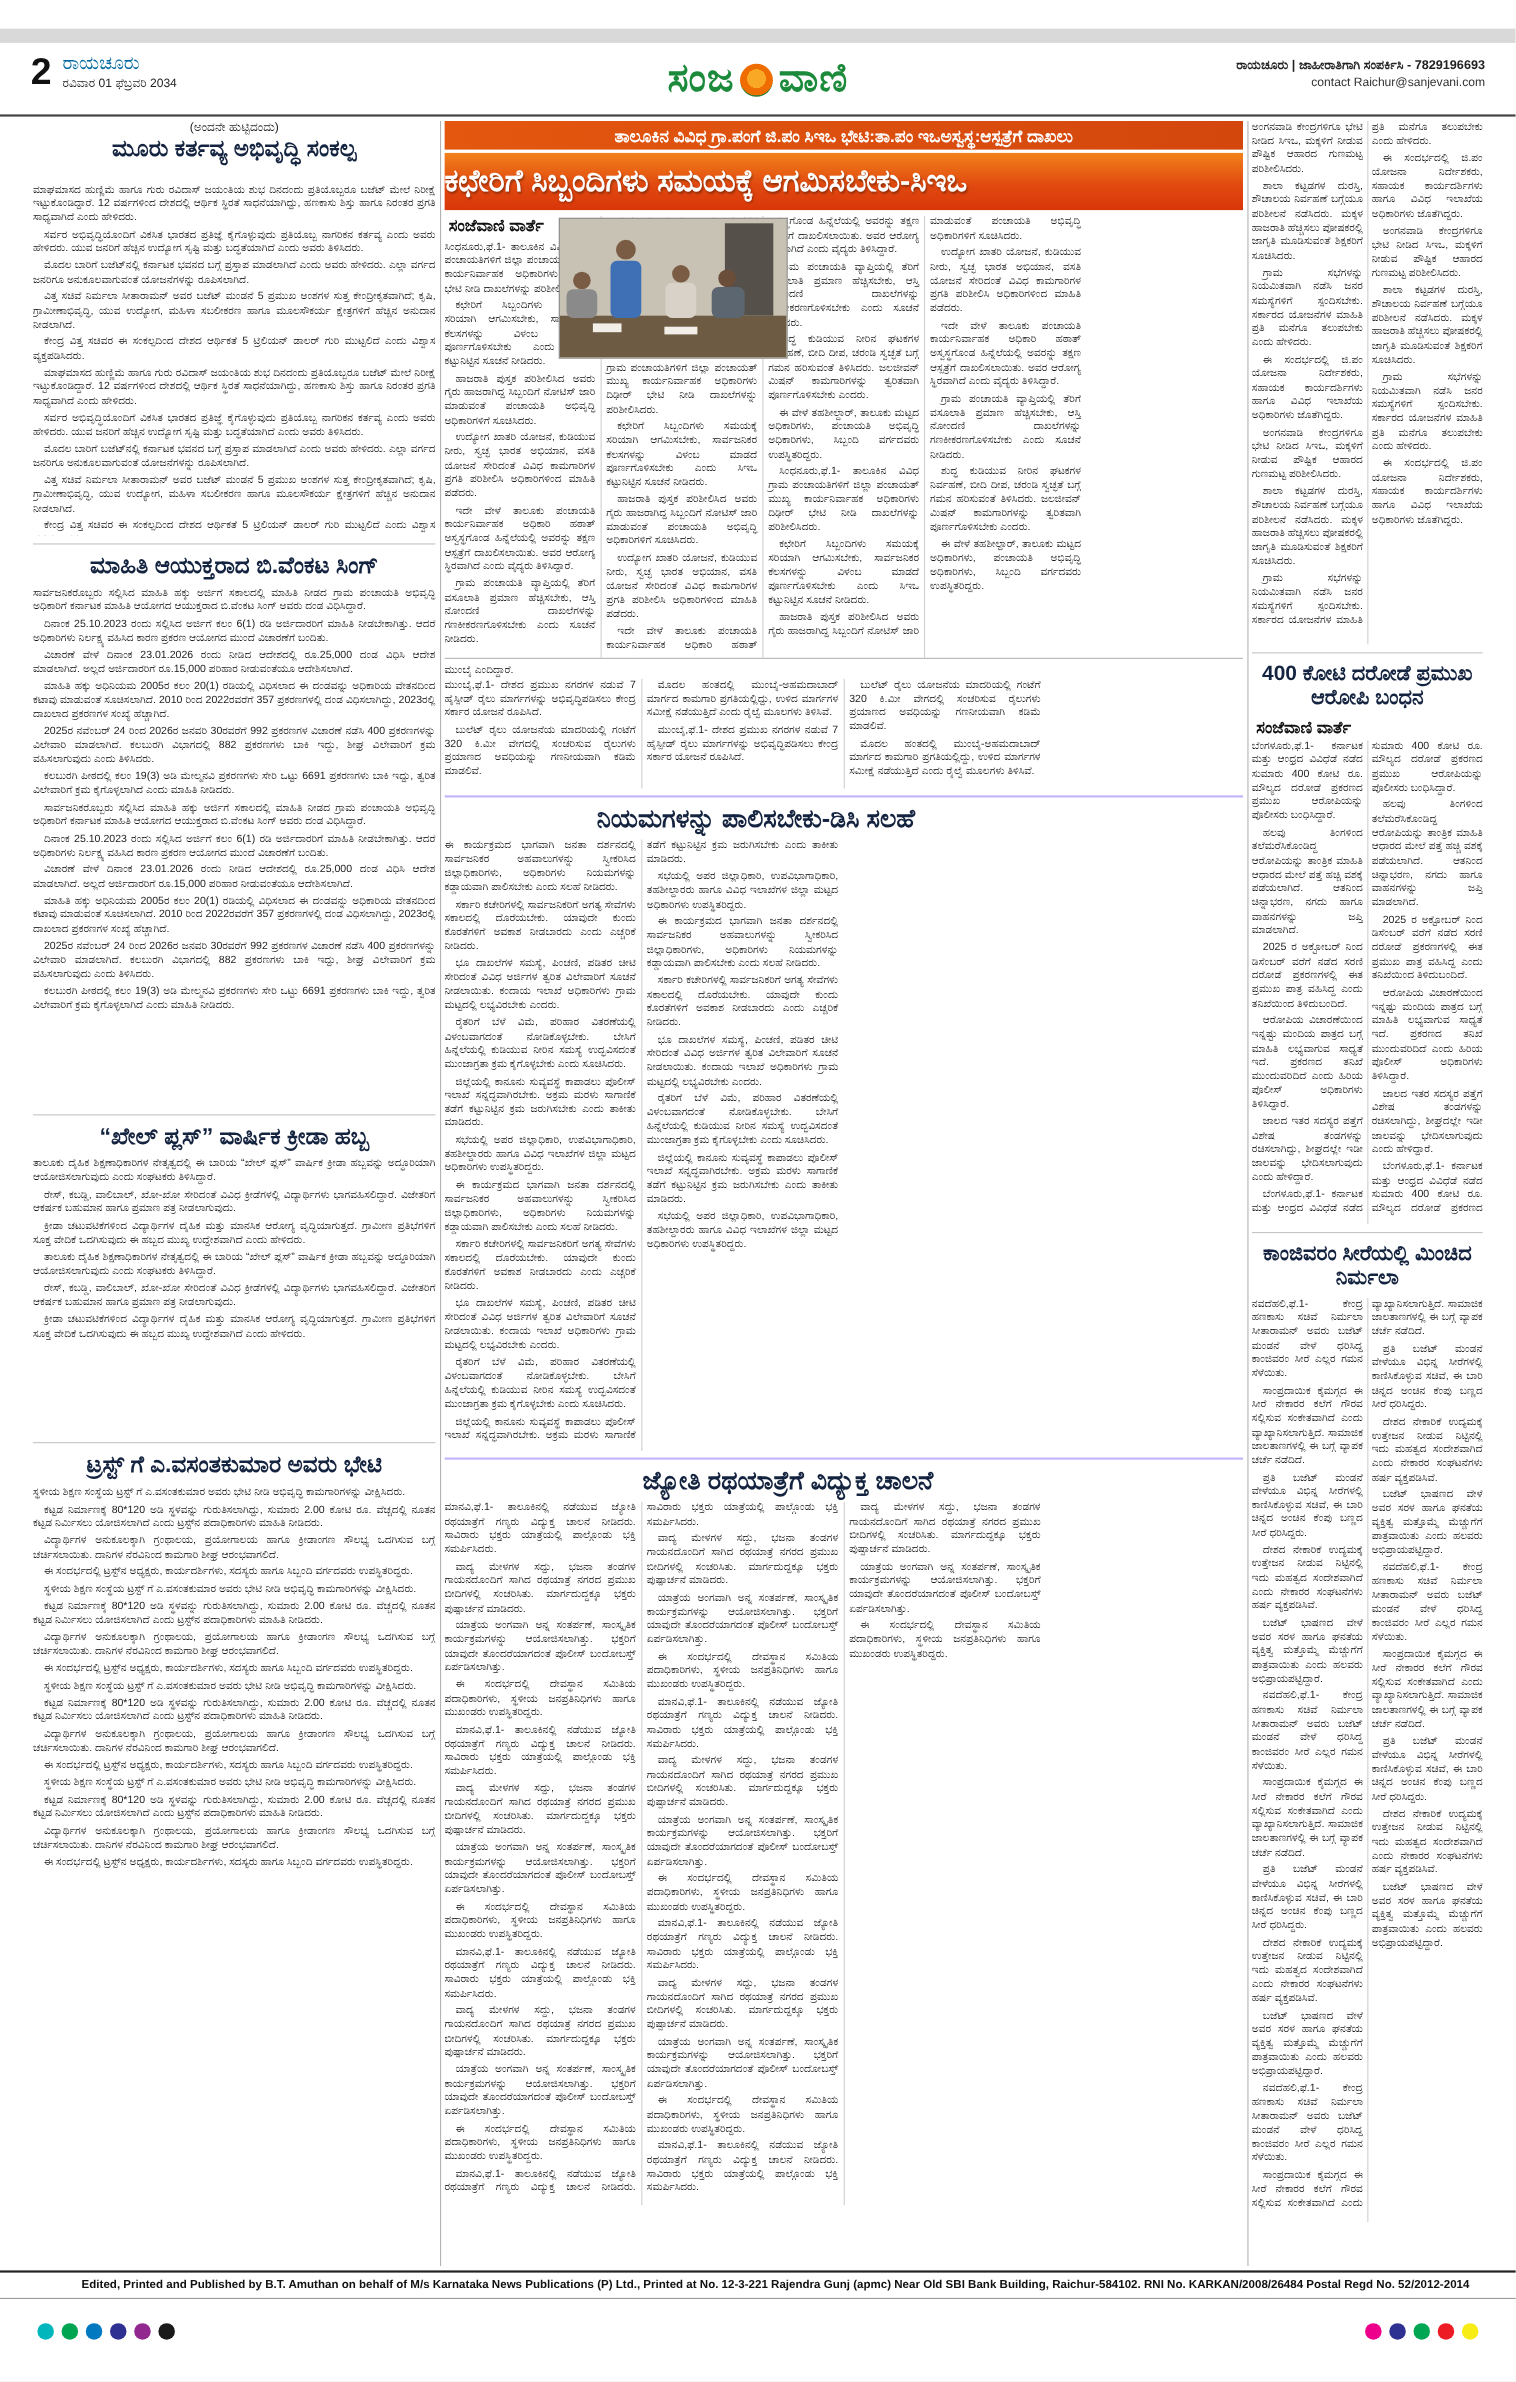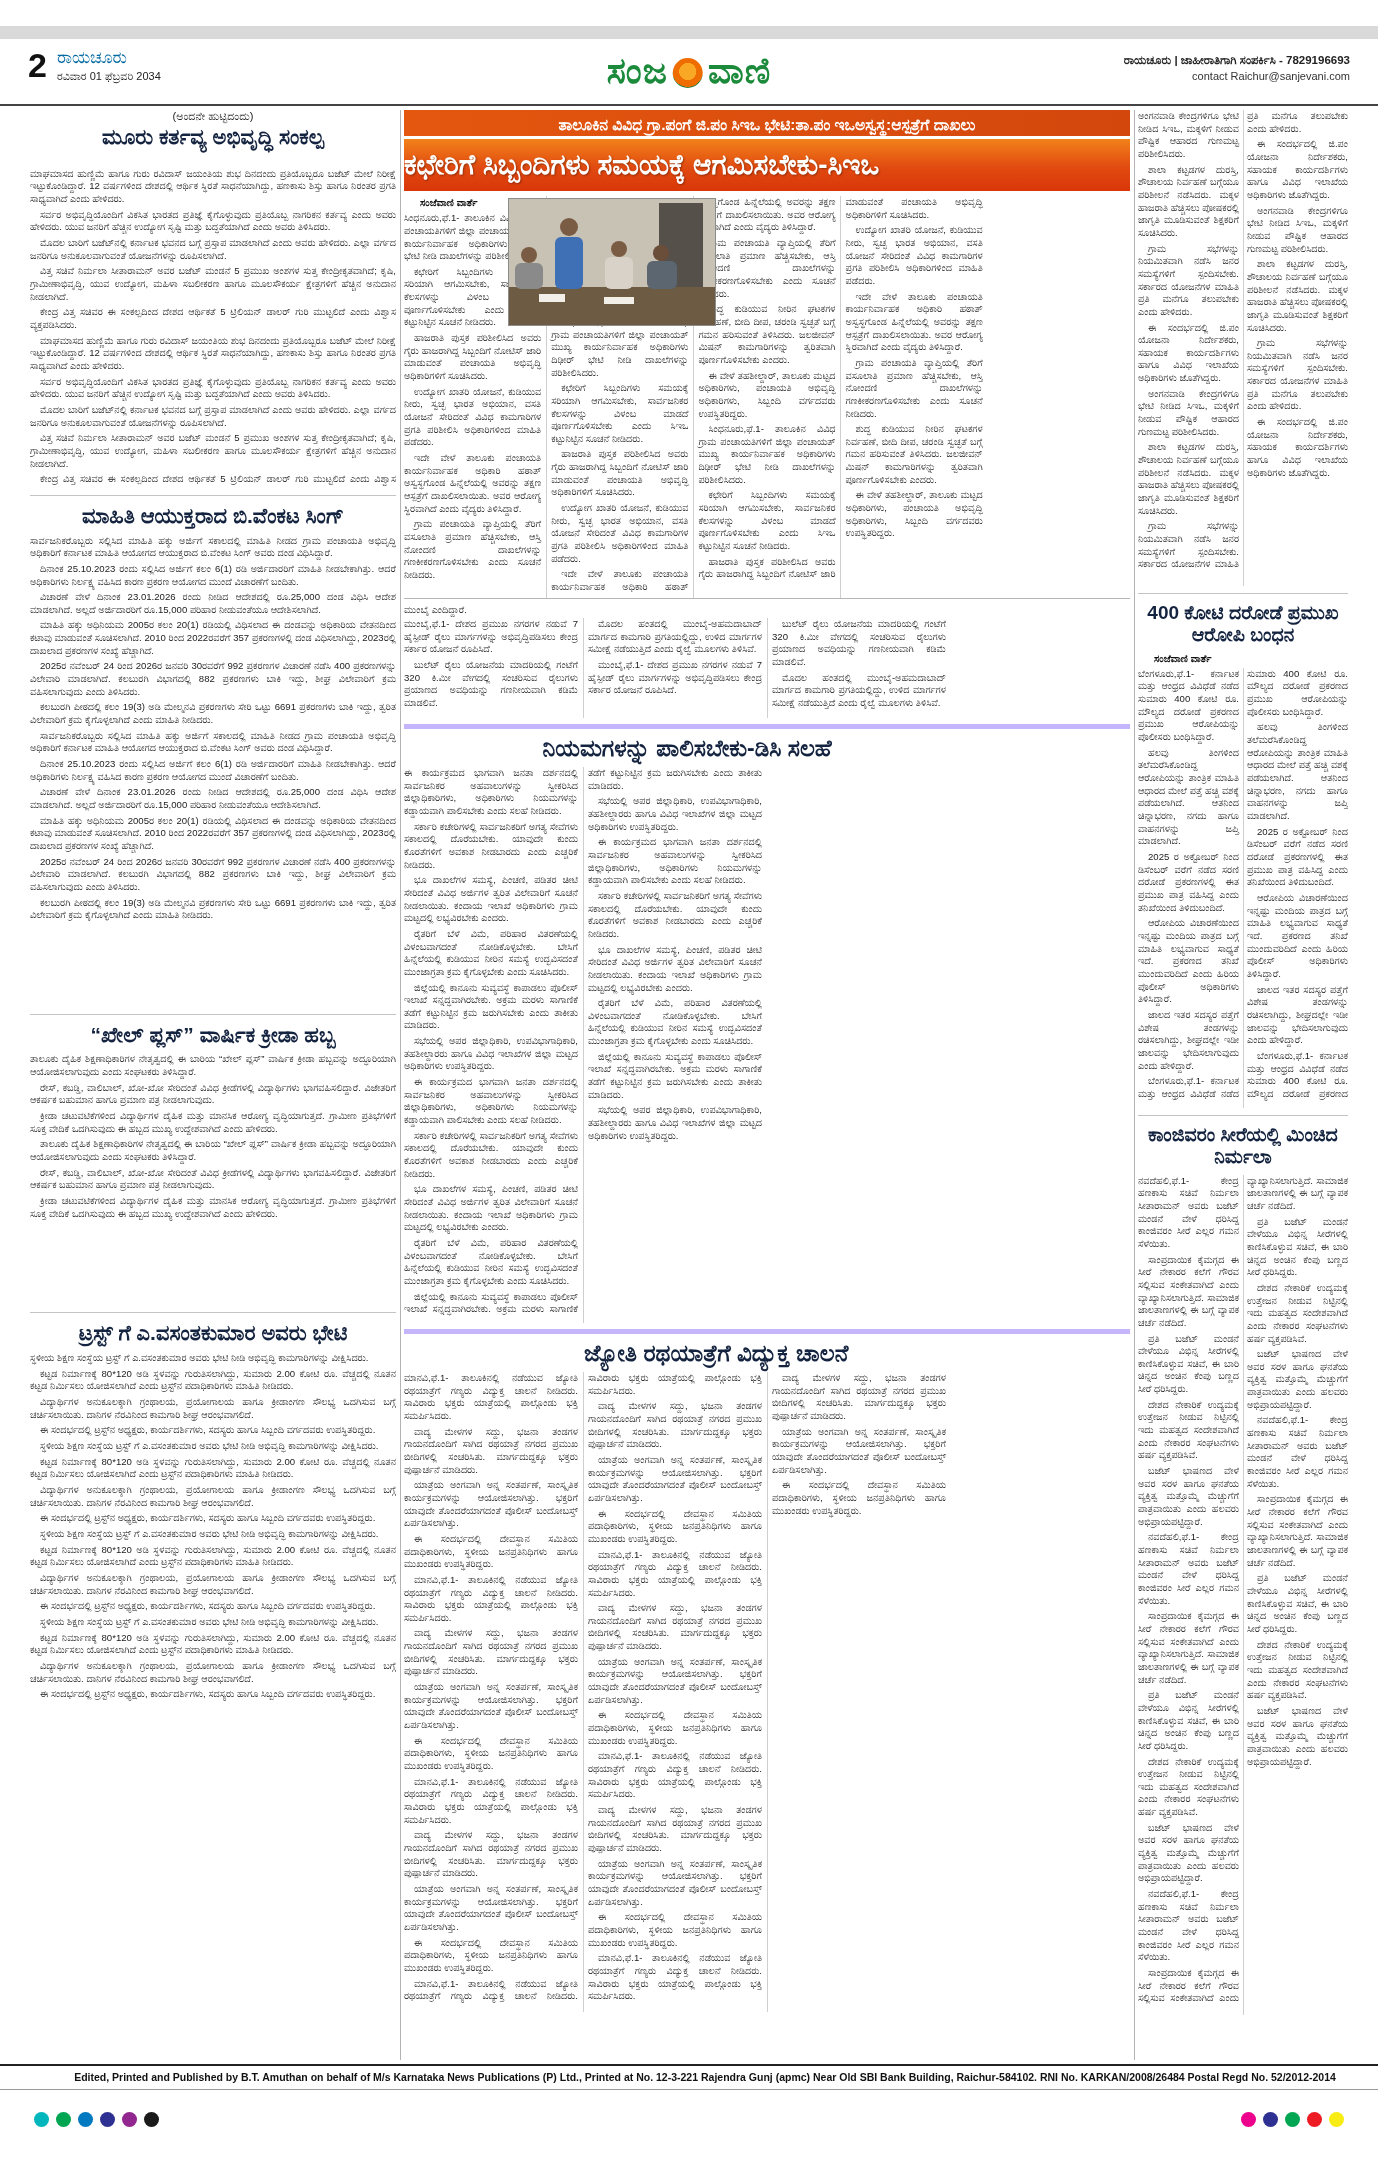--- a/index.html
+++ b/index.html
@@ -25,21 +25,21 @@
   
   .col-left{position:absolute;left:30px;top:110px;width:366px;height:1950px;overflow:hidden;}
   .col-mid{position:absolute;left:404px;top:110px;width:726px;height:1950px;overflow:hidden;}
   .col-right{position:absolute;left:1138px;top:110px;width:210px;height:1950px;overflow:hidden;}
   .vrule{position:absolute;top:110px;height:1950px;border-left:1px solid #b3b3b3;}
   .v1{left:400px;} .v2{left:1134px;}
 
   .kicker{text-align:center;font-size:11px;color:#222;margin:0 0 2px;}
   .head{font-size:21px;font-weight:bold;text-align:center;color:#14233f;line-height:1.18;margin:2px 0 6px;}
   .rhead{font-size:19px;}
-  .byline{font-weight:bold;font-size:10px;margin:0 16px 3px;color:#111;}
+  .byline{font-weight:bold;font-size:15px;margin:0 4px 3px;color:#111;}
   .body{font-size:9.6px;line-height:1.32;text-align:justify;overflow:hidden;}
   .para{margin:0 0 3px;text-indent:10px;}
   .para:first-of-type{text-indent:0;}
   .ruled{border-top:1px solid #c4c4c4;margin-top:7px;padding-top:6px;}
 
   .h320{height:320px;margin-top:18px;} .h472{height:472px;} .h252{height:252px;} .h690{height:690px;}
   .cols{column-gap:10px;column-rule:1px solid #cfcfcf;column-fill:auto;}
   .c2col{column-count:2;column-gap:8px;}
   .c4{column-count:4;}
   .c5{column-count:5;}
@@ -55,21 +55,21 @@
   .lead-article{position:relative;height:402px;margin-top:5px;border-bottom:1px solid #b5b5b5;}
   .lead-cols{height:100%;}
   .lead-photo{position:absolute;left:104px;top:2px;width:206px;height:126px;border:1px solid #8c8c8c;
               background:#c8c2b4;z-index:2;}
   .lead-photo svg{display:block;}
 
   .sec{padding-top:4px;}
   .sec-head{font-weight:bold;color:#14233f;text-align:center;font-size:23px;margin:2px 0 5px;}
   .w66{width:66%;} .w78{width:78%;} .w86{width:86%;}
   .tail{font-size:9.6px;margin:1px 0 2px;}
-  .dc,.jyoti{border-top:5px solid #c4b5fd;margin-top:6px;}
+  .dc,.jyoti{border-top:2px solid #c4b5fd;margin-top:6px;}
 
   
   .footer{position:absolute;left:0;top:2064px;width:1378px;border-top:2px solid #222;border-bottom:1px solid #999;
           padding:5px 16px 6px;text-align:center;font-size:10.5px;font-weight:bold;color:#111;background:#fff;}
   .dots{position:absolute;top:2112px;display:flex;gap:7px;}
   .dots-left{left:34px;} .dots-right{right:34px;}
   .dot{width:15px;height:15px;border-radius:50%;display:inline-block;}
 </style>
 </head>
 <body>

